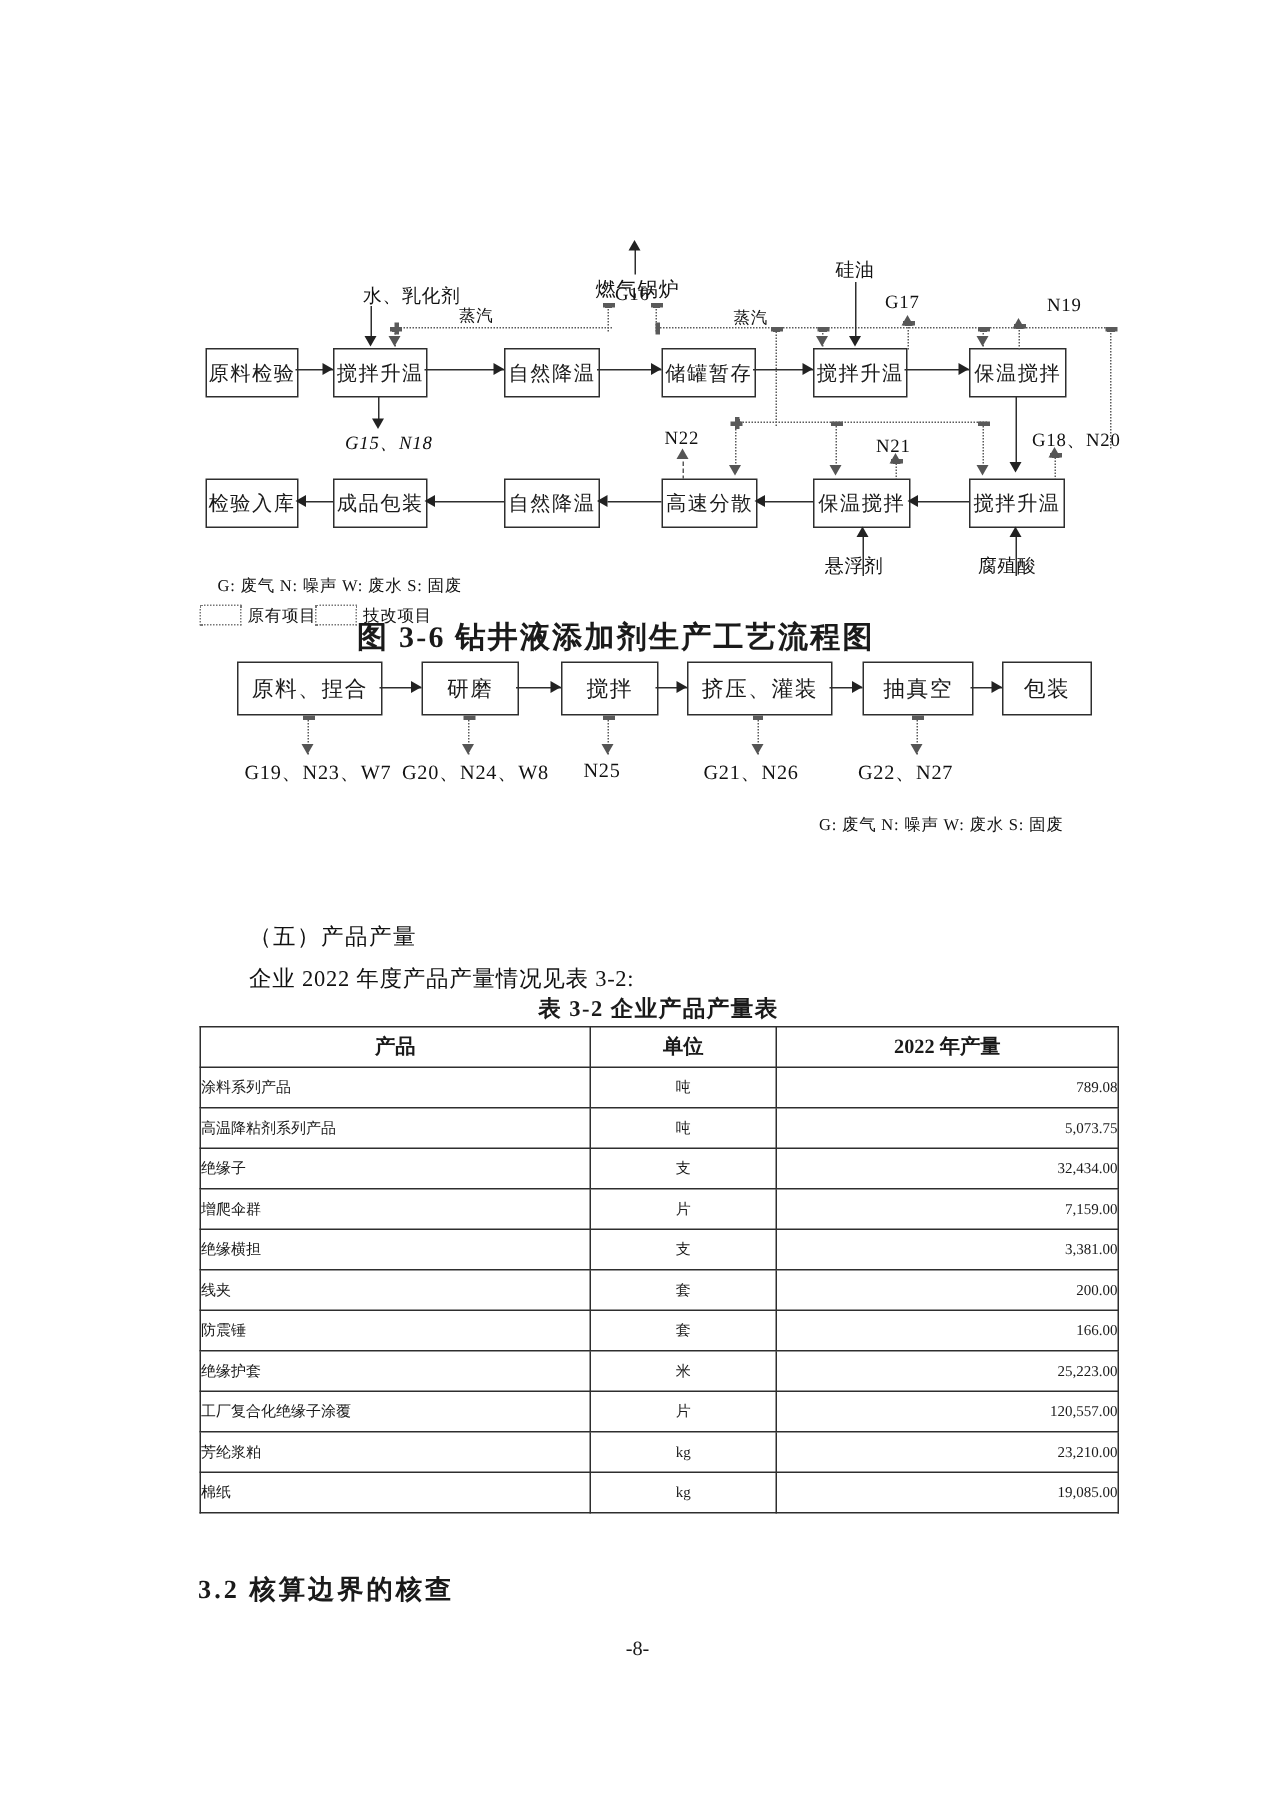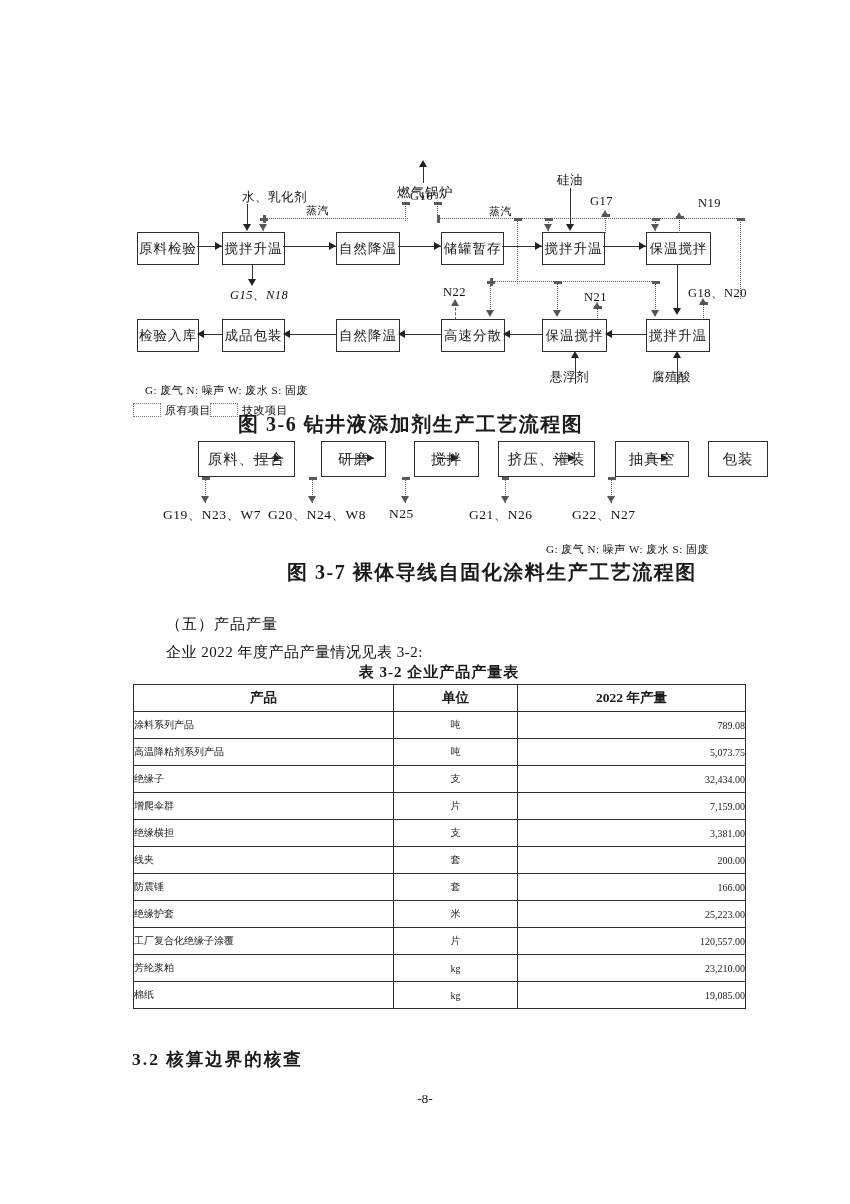--- a/index.html
+++ b/index.html
@@ -2,21 +2,21 @@
 <html><head>
 <meta charset="utf-8">
 <style>
   html,body{margin:0;padding:0;background:#e8e8e8;}
   .page{position:relative;width:850px;height:1204px;background:#ffffff;
         font-family:"Liberation Serif",serif;color:#1a1a1a;overflow:hidden;}
   
   .box{position:absolute;height:31px;border:1.6px solid #2e2e2e;background:#fff;
        display:flex;align-items:center;justify-content:center;
        font-size:13.5px;letter-spacing:1px;white-space:nowrap;}
-  .b37{height:34px;font-size:14.5px;margin-left:40px;}
+  .b37{height:34px;font-size:14.5px;}
   
   .hl{position:absolute;height:0;border-top:1.4px solid #2e2e2e;}
   .vl{position:absolute;width:0;border-left:1.4px solid #2e2e2e;}
   .dt{border-top-style:dotted;border-left-style:dotted;border-color:#5a5a5a;}
   .dsh{border-top-style:dashed;border-left-style:dashed;border-color:#5a5a5a;}
   
   .ar{position:absolute;width:0;height:0;}
   .ar.r{border-top:4px solid transparent;border-bottom:4px solid transparent;border-left:7px solid #222;}
   .ar.l{border-top:4px solid transparent;border-bottom:4px solid transparent;border-right:7px solid #222;}
   .ar.d{border-left:4px solid transparent;border-right:4px solid transparent;border-top:7px solid #222;}
@@ -192,21 +192,20 @@
   <div class="ar gry d" style="left:607px;top:496px;"></div>
 
   <div class="lbl" style="left:163px;top:506px;font-size:13.5px;">G19、N23、W7</div>
   <div class="lbl" style="left:268px;top:506px;font-size:13.5px;">G20、N24、W8</div>
   <div class="lbl" style="left:389px;top:506px;font-size:13.5px;">N25</div>
   <div class="lbl" style="left:469px;top:506px;font-size:13.5px;">G21、N26</div>
   <div class="lbl" style="left:572px;top:506px;font-size:13.5px;">G22、N27</div>
 
   <div class="lbl sm" style="left:546px;top:542px;">G: 废气 N: 噪声 W: 废水 S: 固废</div>
 
-  <div class="cap" style="left:287px;top:559px;">图 3-7  裸体导线自固化涂料生产工艺流程图</div>
 
   <div class="lbl" style="left:166px;top:615px;font-size:15px;letter-spacing:1px;">（五）产品产量</div>
   <div class="lbl" style="left:166px;top:643px;font-size:15px;letter-spacing:0.5px;">企业 2022 年度产品产量情况见表 3-2:</div>
   <div class="tcenter" style="left:133px;top:663px;width:612px;font-weight:bold;font-size:15px;letter-spacing:1px;">表 3-2 企业产品产量表</div>
 
   <div class="tblwrap">
     <table class="ptable">
       <colgroup>
           <col style="width:260px">
           <col style="width:124px">

